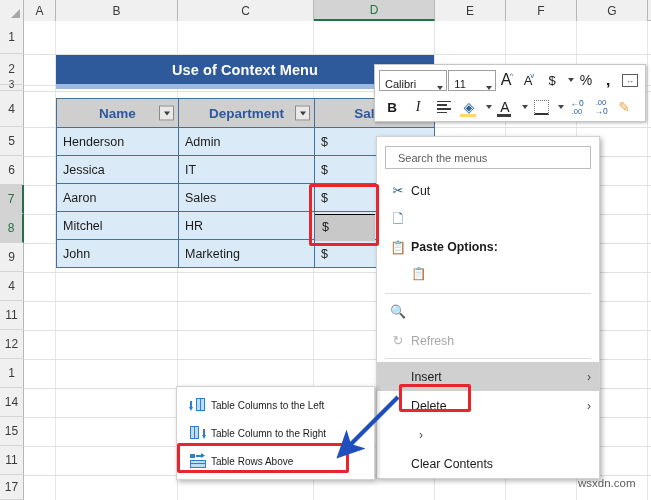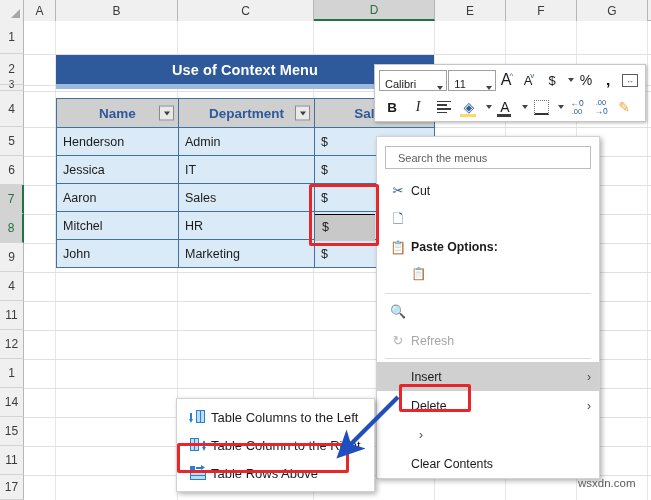--- a/index.html
+++ b/index.html
@@ -292,27 +292,27 @@
   .paste-tile {
     width: 24px; height: 24px;
     display:flex; align-items:center; justify-content:center;
     color:#e8a33d;
     position: relative;
   }
 
   
   #submenu {
     position: absolute;
-    left: 176px; top: 398px;
+    left: 176px; top: 386px;
     width: 199px;
     background: #ffffff;
     border: 1px solid #d2d2d2;
     box-shadow: 2px 2px 5px rgba(0,0,0,.3);
     padding: 4px 0;
-    font-size: 13px;
+    font-size: 10px;
     color: #1b1b1b;
   }
   #submenu .menu-item { height: 28px; }
 
   
   .ins-icon { width: 16px; height: 14px; position: relative; }
   .ins-icon .bar { position: absolute; background: #2a7fd4; }
   .ins-icon .blk { position: absolute; border: 1px solid #2a7fd4; background: #bcdcf7; }
 
   

